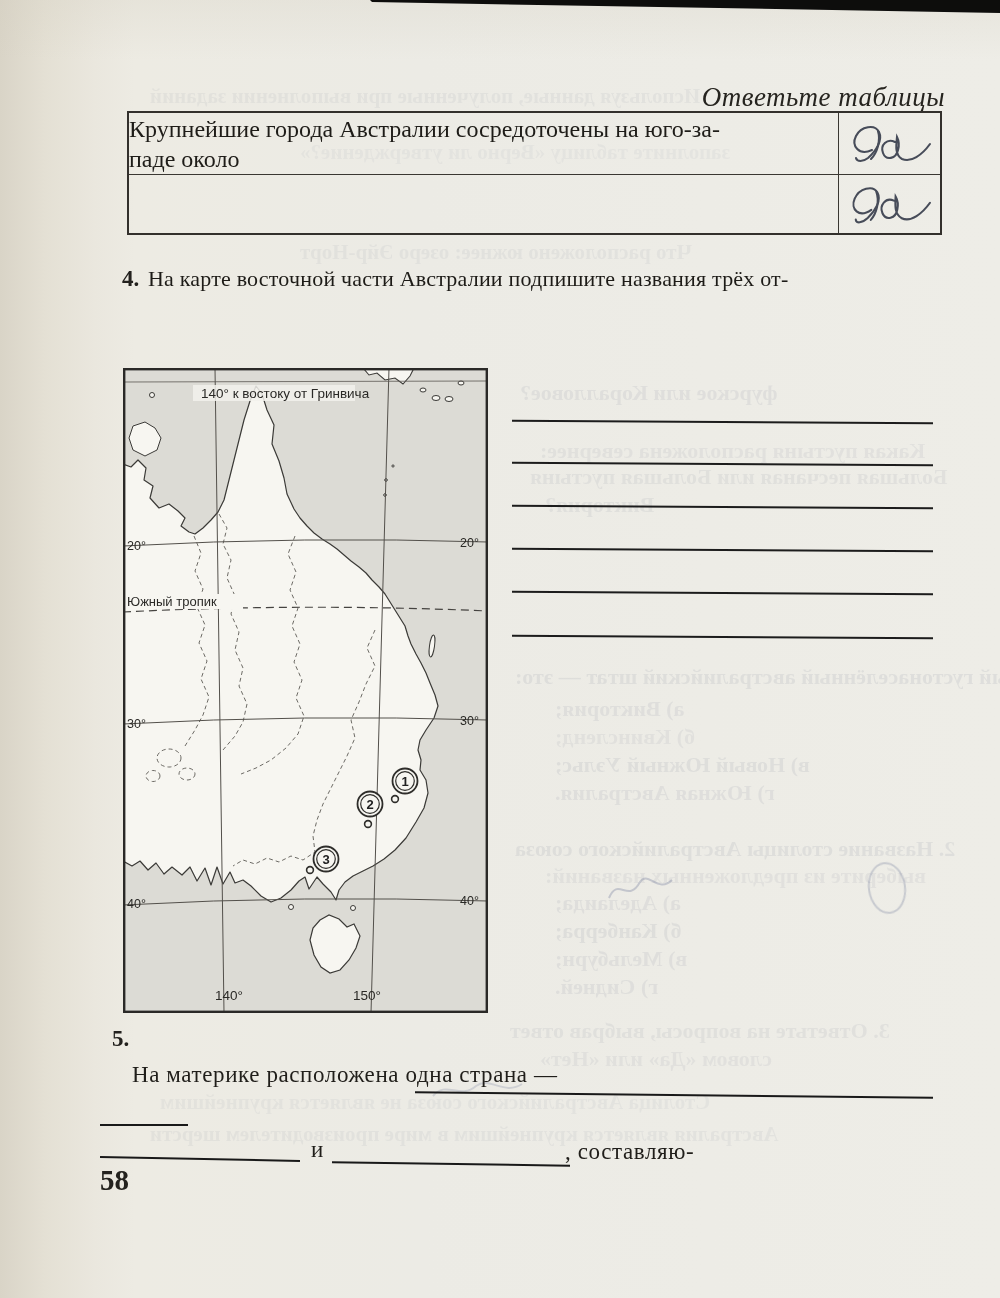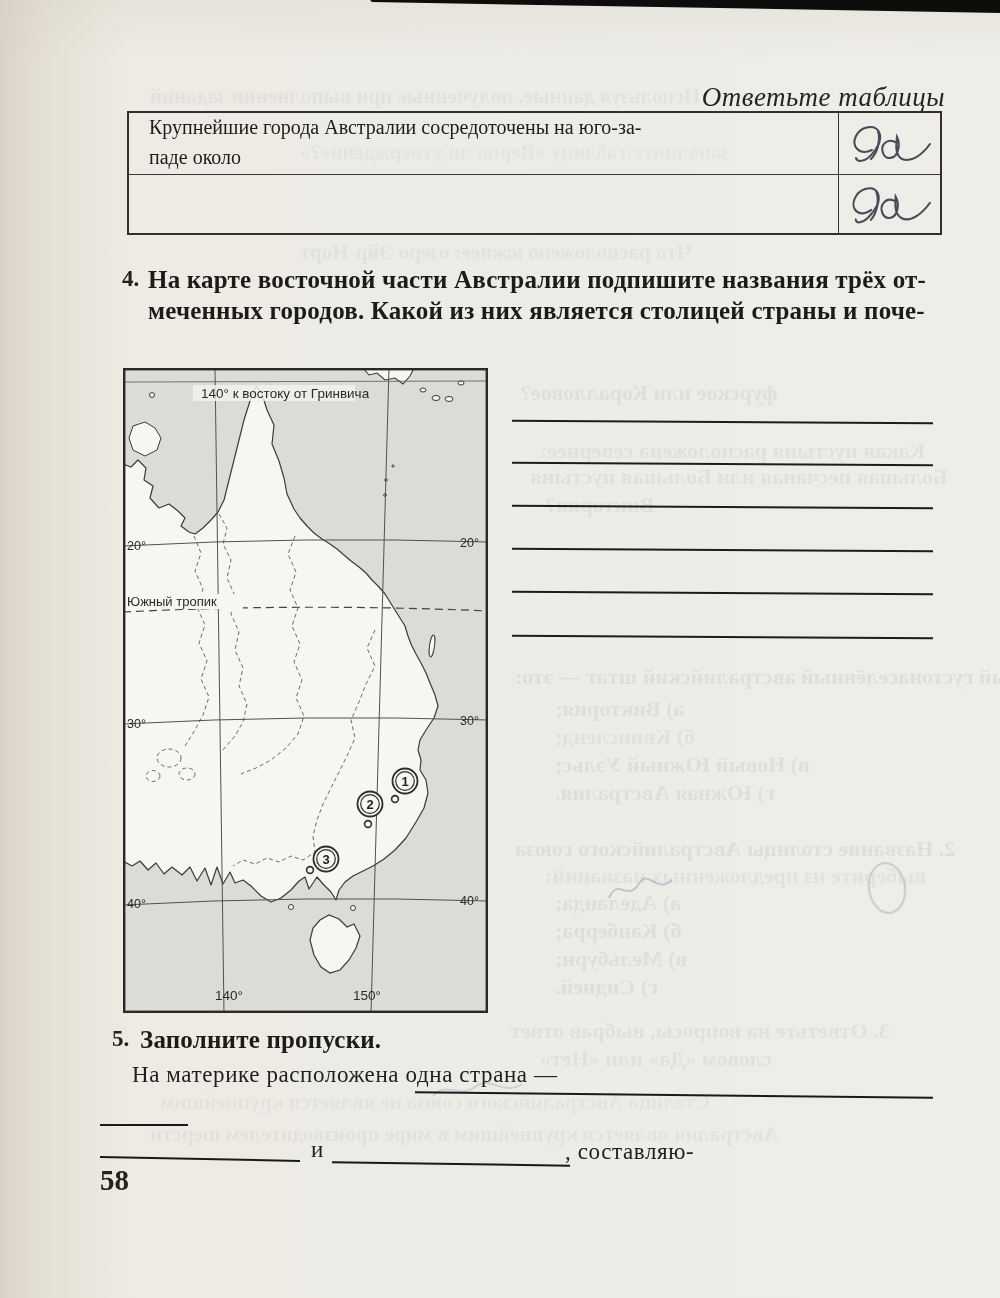--- a/index.html
+++ b/index.html
@@ -12,25 +12,25 @@
   }
   .abs{position:absolute;}
   .sr{position:absolute;width:1px;height:1px;overflow:hidden;clip:rect(0 0 0 0);}
   .scanbar{left:0;top:0;width:1000px;height:14px;background:#0d0d0c;
     clip-path:polygon(370px 0,1000px 0,1000px 13px,372px 2px);}
   .hdr-note{right:55px;top:82px;font-style:italic;font-size:27px;color:#26241f;letter-spacing:.5px;}
   
   .tbl{left:127px;top:111px;width:811px;height:120px;border:2px solid #33302c;}
   .tbl .rowline{position:absolute;left:0;top:61px;width:100%;height:0;border-top:1.6px solid #3a3732;}
   .tbl .colline{position:absolute;left:709px;top:0;height:100%;width:0;border-left:1.6px solid #3a3732;}
-  .cellline{position:absolute;left:20px;font-size:20px;white-space:nowrap;color:#1e1c18;}
+  .cellline{position:absolute;left:0;font-size:24px;white-space:nowrap;color:#1e1c18;}
   .hand{position:absolute;left:718px;width:86px;height:54px;}
   
   .tasknum{font-size:23px;font-weight:700;}
-  .taskline{position:absolute;font-size:25px;font-weight:700;white-space:nowrap;letter-spacing:.2px;color:#1d1b17;}
+  .taskline{position:absolute;font-size:22px;font-weight:400;white-space:nowrap;letter-spacing:.2px;color:#1d1b17;}
   .t5text{position:absolute;font-size:23px;white-space:nowrap;color:#201e1a;letter-spacing:.6px;}
   .blank{position:absolute;height:0;border-top:2px solid #191919;}
   .ansline{position:absolute;left:512px;width:421px;height:0;border-top:2px solid #1c1c1c;transform:rotate(.35deg);}
   .pagenum{left:100px;top:1164px;font-size:29px;font-weight:700;color:#24221e;}
   
   .bleed{position:absolute;transform:scaleX(-1);color:#7d8396;font-weight:600;
     font-family:"Liberation Serif",serif;filter:blur(.7px);white-space:nowrap;pointer-events:none;}
   .penbleed{position:absolute;pointer-events:none;}
   .mapwrap{left:123px;top:368px;width:365px;height:645px;}
   svg text{font-family:"Liberation Sans",sans-serif;}
@@ -99,21 +99,20 @@
           <path d="M24,32 C11,40 3,30 8,20 C13,10 27,7 31,15 C35,23 28,33 20,40 C14,45 8,45 8,41"></path>
           <path d="M30,14 C33,24 29,36 23,42"></path>
           <path d="M47,24 C39,20 32,28 35,36 C38,44 48,42 50,33 C52,26 50,22 49,20 C48,29 47,38 54,42 C63,47 75,38 83,28"></path>
         </g>
       </svg>
     </div>
   </div>
 
   <div class="abs tasknum" style="left:122px;top:266px">4.</div>
   <div class="taskline" style="left:148px;top:266px">На карте восточной части Австралии подпишите названия трёх от-</div>
-  <div class="taskline" style="left:148px;top:297px">меченных городов. Какой из них является столицей страны и поче-</div>
 
   <div class="abs mapwrap">
     <svg width="365" height="645" viewBox="0 0 365 645">
 
       <rect x="0" y="0" width="365" height="645" fill="#dcdbd5"></rect>
 
       <path d="M0,96 L8,99 15,92 23,100 21,112 30,118 27,130 36,140 46,136 55,143 62,150 58,158 66,164 72,166 80,160 88,152 95,144 101,132 106,112 111,92 116,72 121,52 127,33 133,18 139,26 144,42 151,57 149,76 156,93 161,110 164,126 171,141 177,150 184,158 191,165 199,171 207,176 214,181 221,187 228,193 236,199 243,205 249,212 256,219 262,226 267,234 272,242 277,250 282,258 285,268 288,276 293,286 298,295 303,305 307,315 312,327 315,338 311,350 303,362 297,372 295,382 298,392 297,402 303,412 305,425 301,440 293,454 283,470 272,482 261,491 250,498 240,503 230,508 222,514 216,522 213,532 208,524 200,516 194,509 190,515 186,521 182,509 176,513 168,522 158,530 148,534 138,528 128,518 120,512 112,515 107,504 100,516 94,499 88,517 82,500 74,513 67,499 59,507 49,499 41,506 33,495 25,502 17,493 9,498 0,493 Z" fill="#f7f6f1" stroke="#3b3a37" stroke-width="1.2" stroke-linejoin="round"></path>
 
       <path d="M240,0 L246,7 254,5 262,12 272,10 280,16 287,8 291,0 Z" fill="#f7f6f1" stroke="#3b3a37" stroke-width="1.1"></path>
 
@@ -202,21 +201,20 @@
   </div>
 
   <div class="ansline" style="top:421px"></div>
   <div class="ansline" style="top:463px"></div>
   <div class="ansline" style="top:506px"></div>
   <div class="ansline" style="top:549px"></div>
   <div class="ansline" style="top:592px"></div>
   <div class="ansline" style="top:636px"></div>
 
   <div class="abs tasknum" style="left:112px;top:1026px">5.</div>
-  <div class="taskline" style="left:140px;top:1026px">Заполните пропуски.</div>
 
   <div class="t5text" style="left:132px;top:1062px">На материке расположена одна страна —</div>
   <div class="blank" style="left:415px;top:1094px;width:518px;transform:rotate(.6deg)"></div>
   <div class="blank" style="left:100px;top:1124px;width:88px"></div>
   <div class="blank" style="left:100px;top:1158px;width:200px;transform:rotate(1.1deg)"></div>
   <div class="t5text" style="left:311px;top:1137px">и</div>
   <div class="blank" style="left:332px;top:1163px;width:238px;transform:rotate(.8deg)"></div>
   <div class="t5text" style="left:565px;top:1139px">, составляю-</div>
 
   <div class="abs pagenum">58</div>

